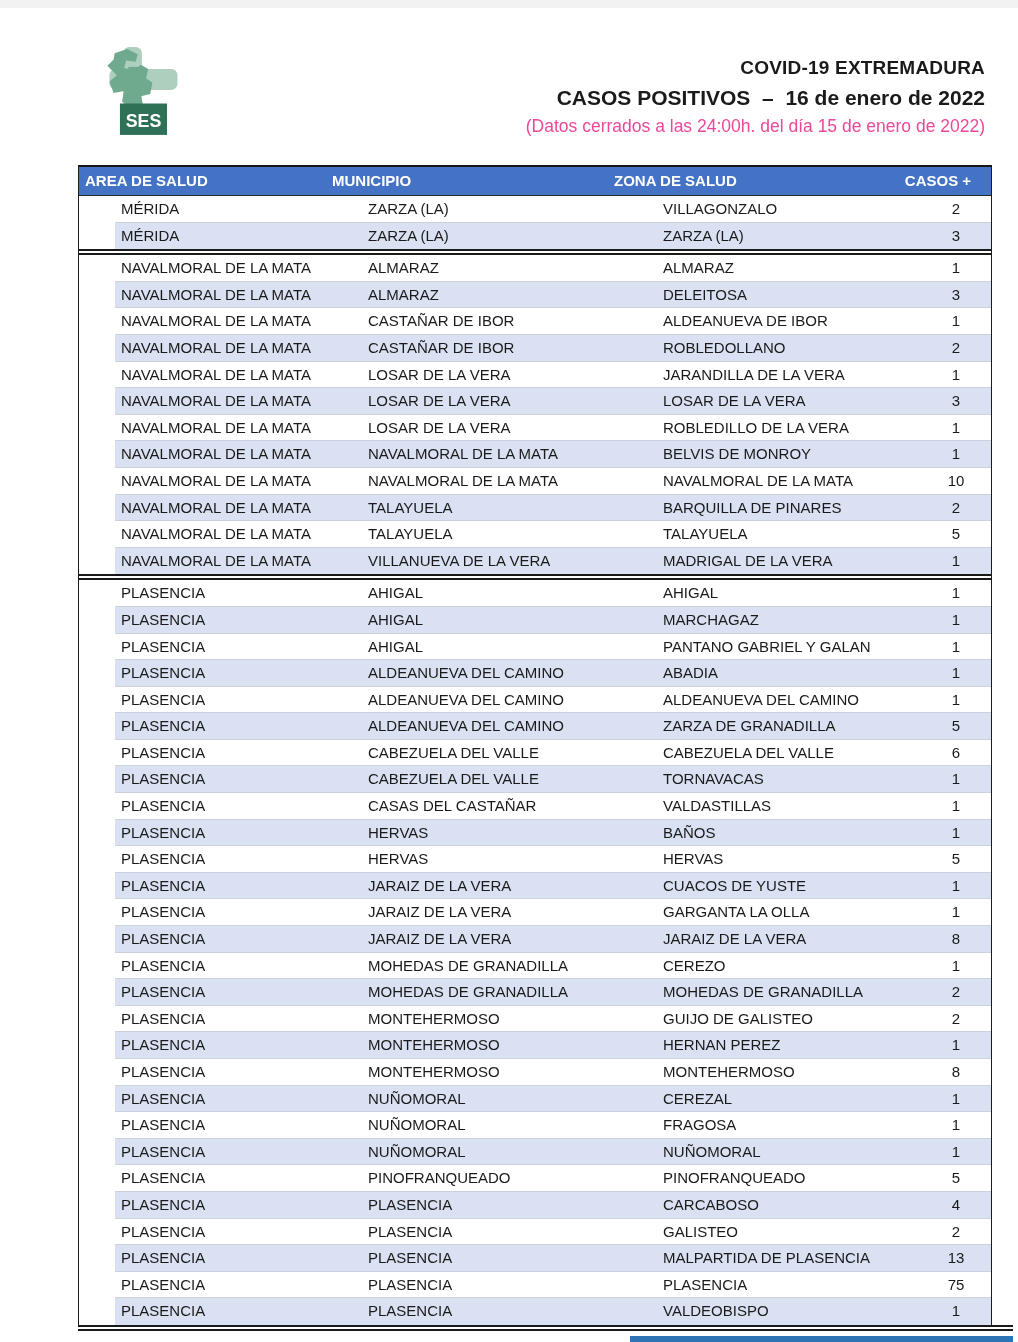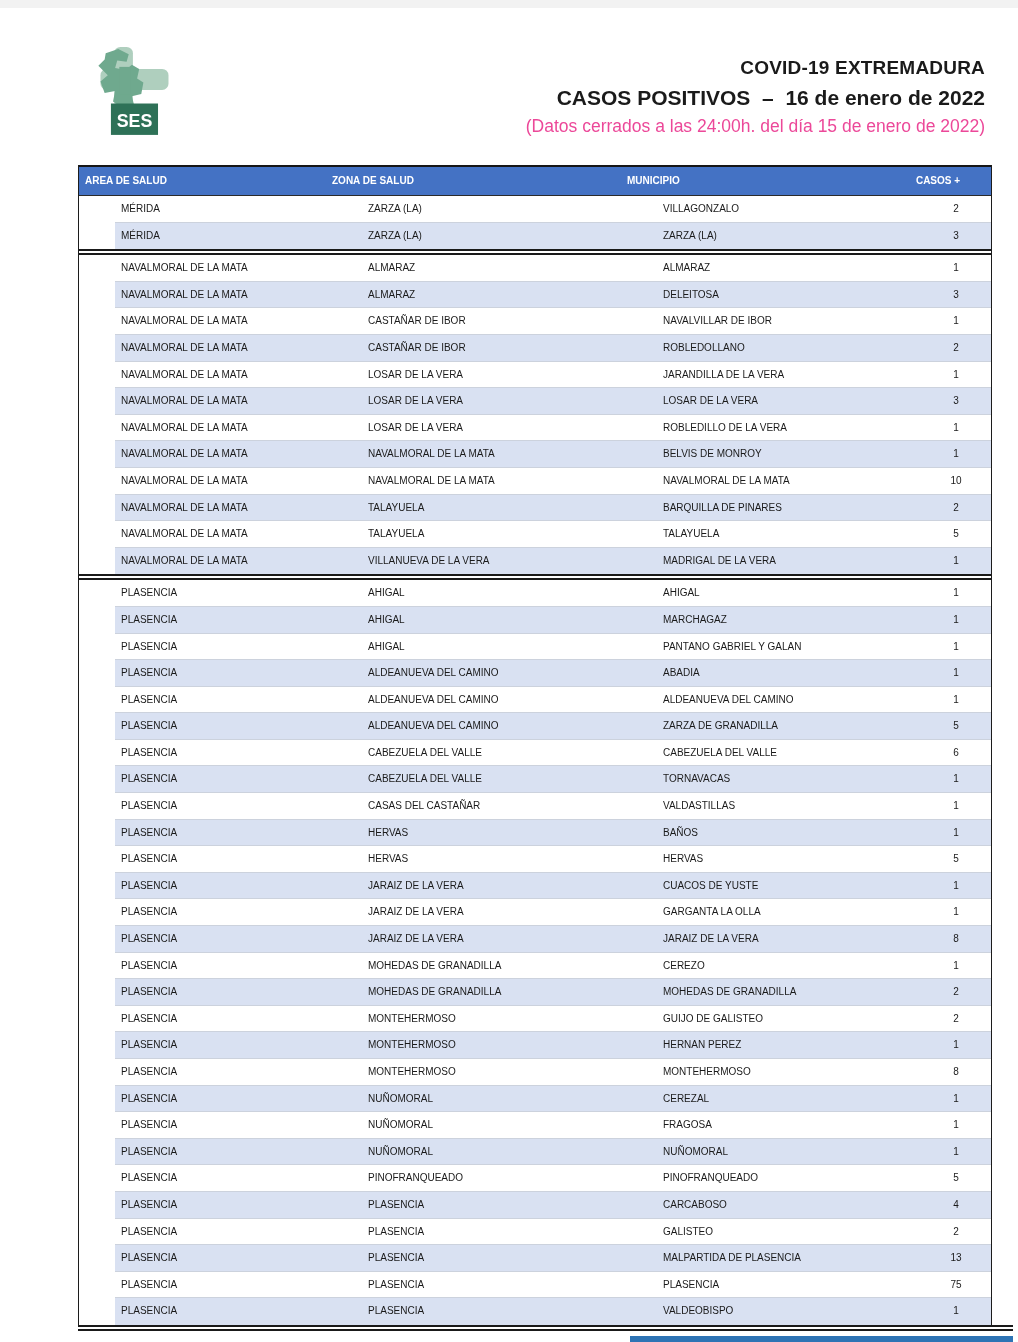--- a/index.html
+++ b/index.html
@@ -10,33 +10,33 @@
     background:#ffffff;
     overflow:hidden;
     font-family:"Liberation Sans", sans-serif;
     color:#1a1a1a;
   }
   .top-strip{
     position:absolute;left:0;top:0;width:1018px;height:8px;
     background:#f2f2f2;
   }
   
-  .logo{position:absolute;left:97px;top:47px;width:76px;height:90px;}
+  .logo{position:absolute;left:106px;top:47px;width:76px;height:90px;}
   .logo svg{display:block;width:100%;height:100%;}
   
   .titles{position:absolute;left:200px;top:56px;width:785px;text-align:right;}
   .t1{font-size:19px;font-weight:bold;line-height:24px;letter-spacing:0.2px;}
   .t2{font-size:21px;font-weight:bold;line-height:26px;margin-top:5px;white-space:pre;}
   .t3{font-size:17.5px;line-height:22px;margin-top:4px;color:#ec4899;}
   
   .table{
     position:absolute;left:78px;top:165px;width:912px;
     border-left:1px solid #1c1c1c;
     border-right:1px solid #1c1c1c;
-    font-size:10px;
+    font-size:15px;
   }
   .thead{
     display:flex;
     height:28px;
     background:var(--header-bg,#4472C4);
     border-top:2px solid #161616;
     border-bottom:1px solid #2a2a2a;
   }
   .th{
     color:var(--header-text,#ffffff);
@@ -107,22 +107,22 @@
 
   <div class="titles">
     <div class="t1">COVID-19 EXTREMADURA</div>
     <div class="t2">CASOS POSITIVOS  –  16 de enero de 2022</div>
     <div class="t3">(Datos cerrados a las 24:00h. del día 15 de enero de 2022)</div>
   </div>
 
   <div class="table">
     <div class="thead">
       <div class="cell c1 th">AREA DE SALUD</div>
+      <div class="cell c3 th">MUNICIPIO</div>
       <div class="cell c2 th">ZONA DE SALUD</div>
-      <div class="cell c3 th">MUNICIPIO</div>
       <div class="cell c4 th">CASOS +</div>
     </div>
     <div id="table-body">
         <div class="group">
           <div class="row">
     <div class="cell c1">MÉRIDA</div>
     <div class="cell c2">ZARZA (LA)</div>
     <div class="cell c3">VILLAGONZALO</div>
     <div class="cell c4">2</div>
   </div>
@@ -143,21 +143,21 @@
   </div>
           <div class="row">
     <div class="cell c1">NAVALMORAL DE LA MATA</div>
     <div class="cell c2">ALMARAZ</div>
     <div class="cell c3">DELEITOSA</div>
     <div class="cell c4">3</div>
   </div>
           <div class="row">
     <div class="cell c1">NAVALMORAL DE LA MATA</div>
     <div class="cell c2">CASTAÑAR DE IBOR</div>
-    <div class="cell c3">NAVALVILLAR DE IBOR</div>
+    <div class="cell c3">ALDEANUEVA DE IBOR</div>
     <div class="cell c4">1</div>
   </div>
           <div class="row">
     <div class="cell c1">NAVALMORAL DE LA MATA</div>
     <div class="cell c2">CASTAÑAR DE IBOR</div>
     <div class="cell c3">ROBLEDOLLANO</div>
     <div class="cell c4">2</div>
   </div>
           <div class="row">
     <div class="cell c1">NAVALMORAL DE LA MATA</div>

